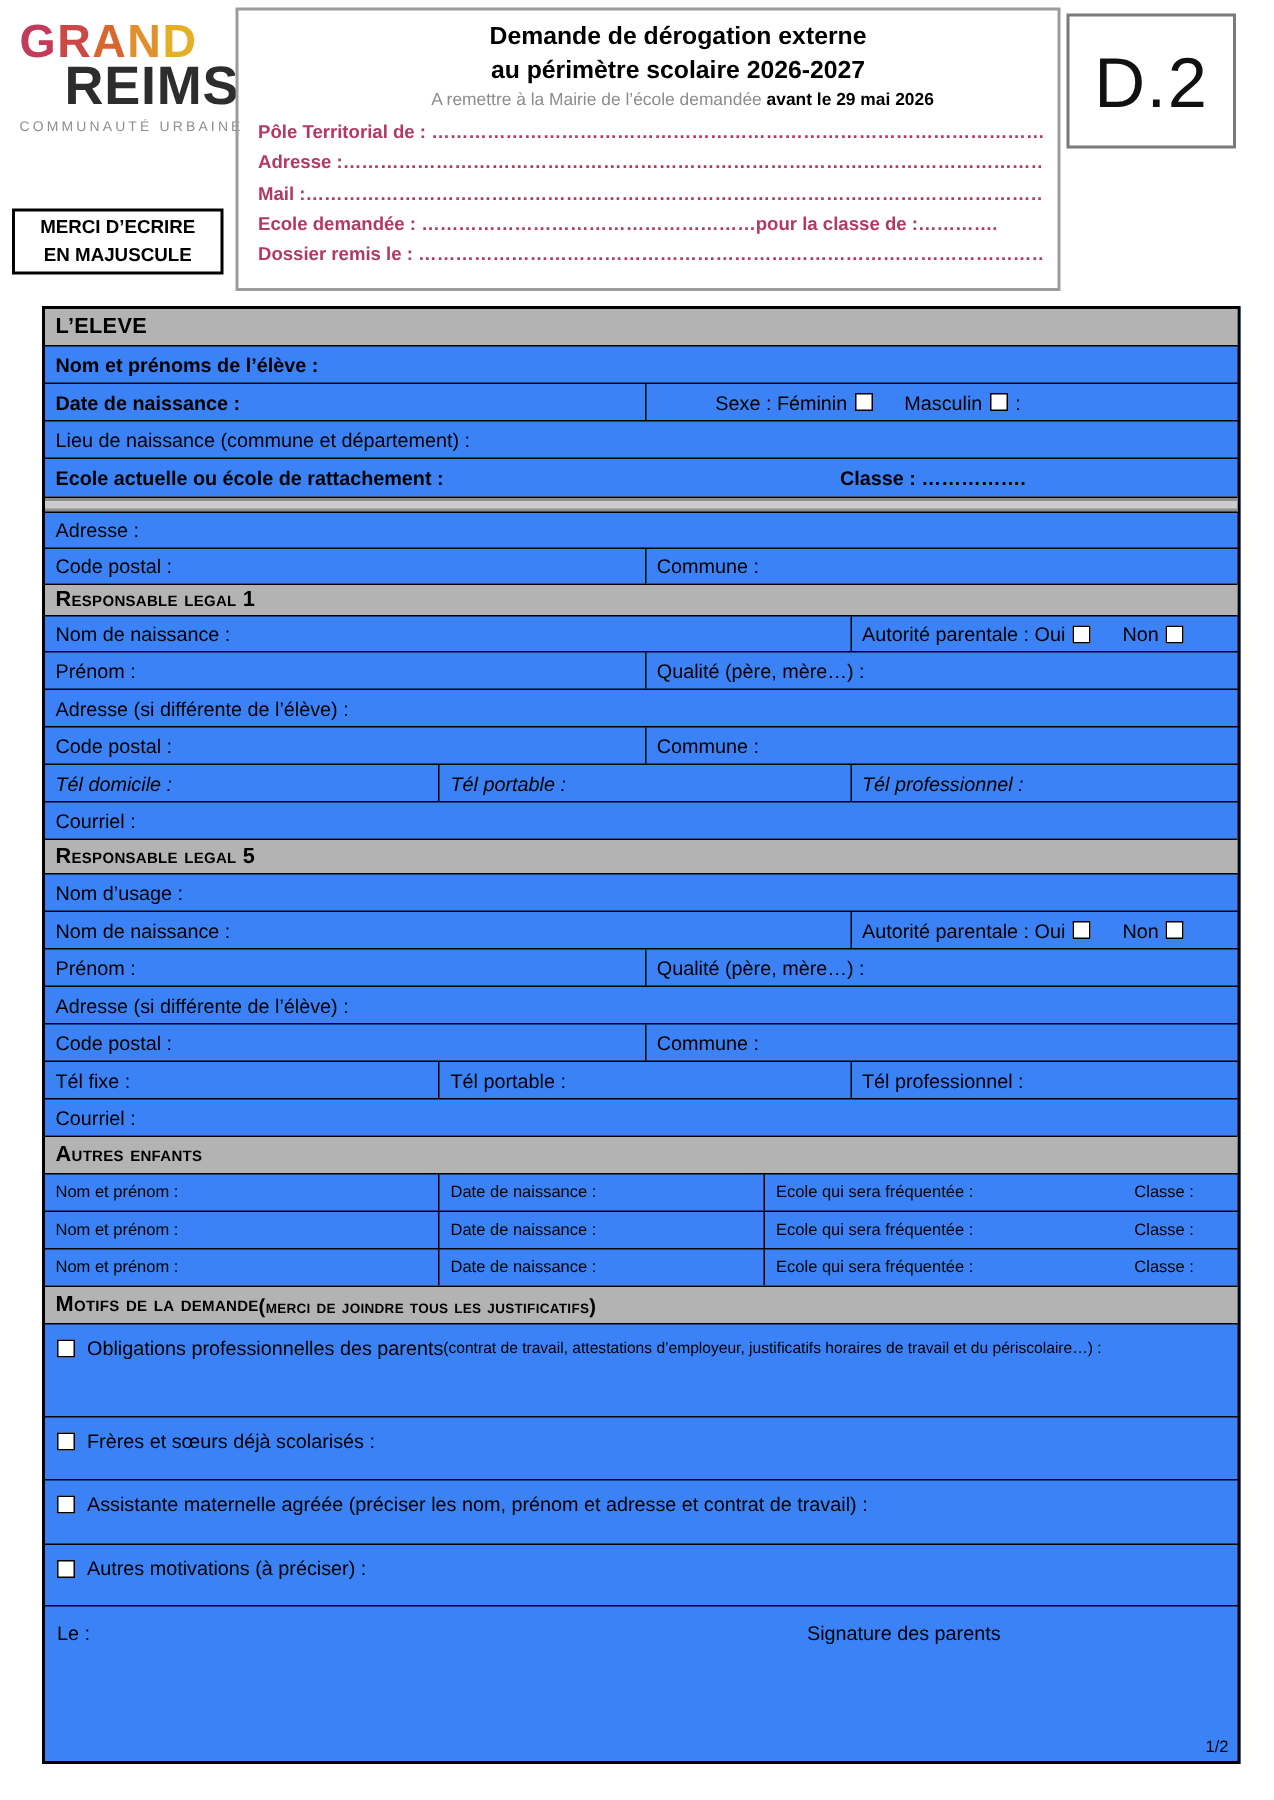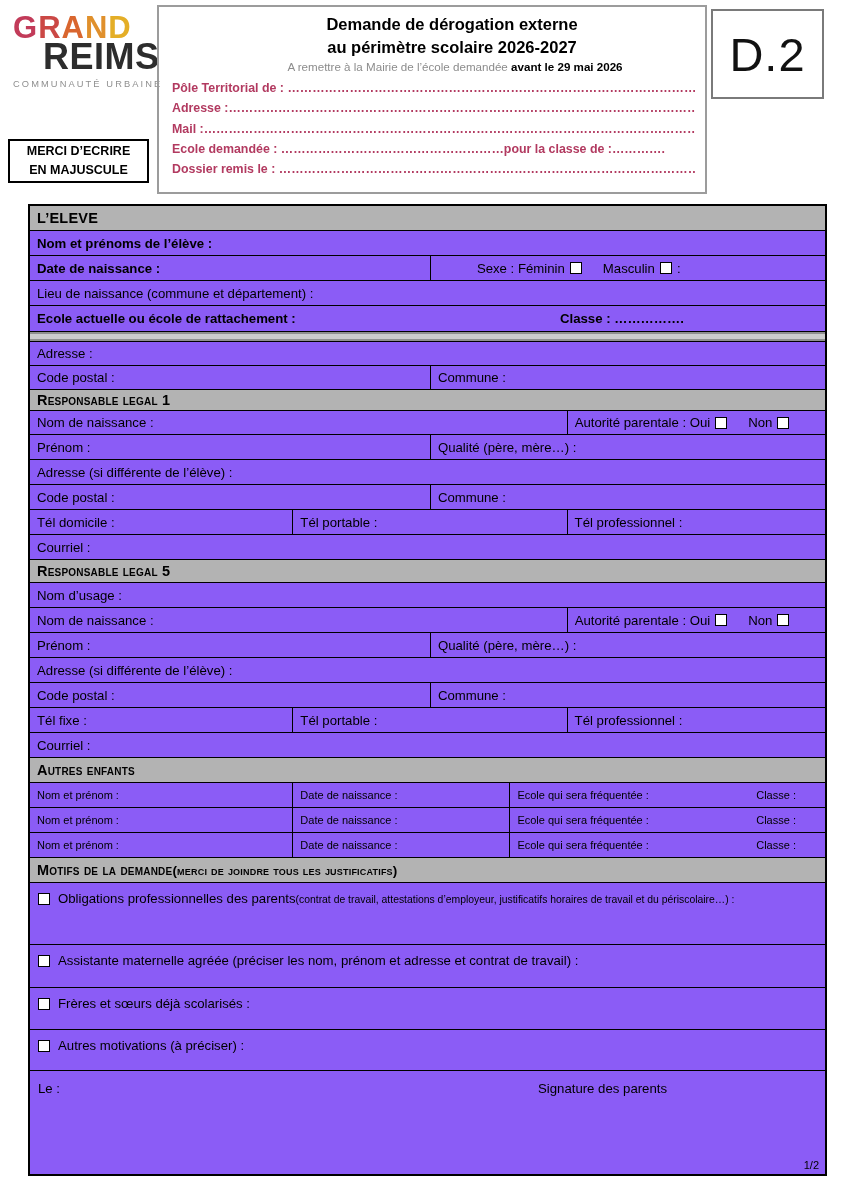--- a/index.html
+++ b/index.html
@@ -31,21 +31,21 @@
   .hs-b { color:#000; font-weight:700; }
   .hlines { margin:5px 0 0 13px; width:524px; }
   .hl { color:#b23a60; font-weight:600; font-size:12.4px; line-height:1.63; white-space:nowrap; overflow:hidden; }
 
   
   .dcode { left:711px; top:9px; width:113px; height:90px; border:2px solid #7a7a7a; box-sizing:border-box;
            display:flex; align-items:center; justify-content:center; font-size:47px; color:#111; letter-spacing:1px; }
 
   
   .tbl { left:28px; top:204px; width:795px; height:968px; border:2.5px solid #000; box-sizing:content-box;
-         display:flex; flex-direction:column; background:#8b5cf6; }
+         display:flex; flex-direction:column; background:#3b82f6; }
   .row { display:flex; align-items:stretch; border-top:1.3px solid #000; box-sizing:border-box; font-size:13.2px; flex:none; }
   .row.nt { border-top:none; }
   .cell { box-sizing:border-box; padding:0 7px; display:flex; align-items:center; overflow:hidden; white-space:nowrap; }
   .cell.bl { border-left:1.3px solid #000; }
   .b { font-weight:700; }
   .sech { background:#b3b3b3; font-weight:700; font-size:14.5px; font-variant:small-caps; letter-spacing:0.2px;
           display:flex; align-items:center; padding:0 7px; }
   .sech .paren { font-size:13.5px; font-weight:700; }
   .sep { background:#cccccc; box-shadow: inset 0 2px 0 #8f8f8f, inset 0 -2px 0 #8f8f8f; }
   .cb { display:inline-block; width:12px; height:12px; border:1.3px solid #000; box-sizing:border-box; margin:0 5px; flex:none; background:#fff; }
@@ -158,21 +158,21 @@
 
   <div class="row" style="height:25px;">
     <div class="cell" style="width:100%;">Adresse (si différente de l’élève) :</div>
   </div>
 
   <div class="row" style="height:25px;">
     <div class="cell" style="width:50.3%;">Code postal :</div>
     <div class="cell bl" style="width:49.7%;">Commune :</div>
   </div>
 
-  <div class="row" style="height:25px;">
+  <div class="row" style="height:25px;font-style:italic;">
     <div class="cell" style="width:33%;">Tél domicile :</div>
     <div class="cell bl" style="width:34.5%;">Tél portable :</div>
     <div class="cell bl" style="width:32.5%;">Tél professionnel :</div>
   </div>
 
   <div class="row" style="height:25px;">
     <div class="cell" style="width:100%;">Courriel :</div>
   </div>
 
   <div class="row sech" style="height:23px;">Responsable legal 5</div>
@@ -251,31 +251,31 @@
   </div>
 
   <div class="row motif" style="height:62px;">
     <div class="cell" style="width:100%; align-items:flex-start; padding-top:3px;">
       <span class="cb"></span>
       <span>Obligations professionnelles des parents </span>
       <span class="small-txt" style="padding-top:3px;">(contrat de travail, attestations d’employeur, justificatifs horaires de travail et du périscolaire…) :</span>
     </div>
   </div>
 
+  <div class="row motif" style="height:42px;">
+    <div class="cell" style="width:100%; align-items:flex-start; padding-top:3px;">
+      <span class="cb"></span>
+      <span>Frères et sœurs déjà scolarisés :</span>
+    </div>
+  </div>
+
   <div class="row motif" style="height:43px;">
     <div class="cell" style="width:100%; align-items:flex-start; padding-top:3px;">
       <span class="cb"></span>
       <span>Assistante maternelle agréée (préciser les nom, prénom et adresse et contrat de travail) :</span>
-    </div>
-  </div>
-
-  <div class="row motif" style="height:42px;">
-    <div class="cell" style="width:100%; align-items:flex-start; padding-top:3px;">
-      <span class="cb"></span>
-      <span>Frères et sœurs déjà scolarisés :</span>
     </div>
   </div>
 
   <div class="row motif" style="height:41px;">
     <div class="cell" style="width:100%; align-items:flex-start; padding-top:3px;">
       <span class="cb"></span>
       <span>Autres motivations (à préciser) :</span>
     </div>
   </div>
 

